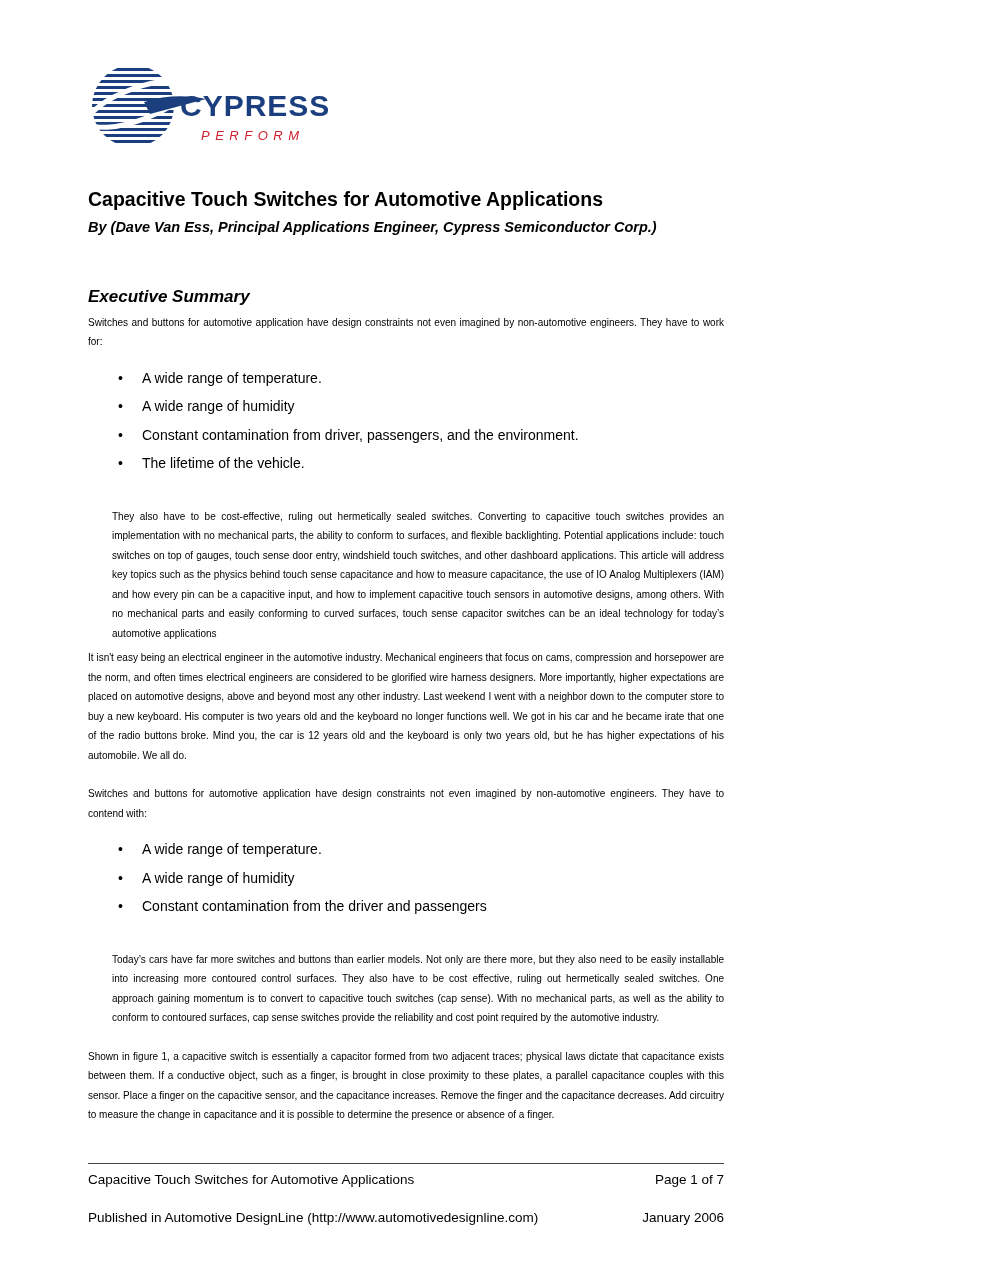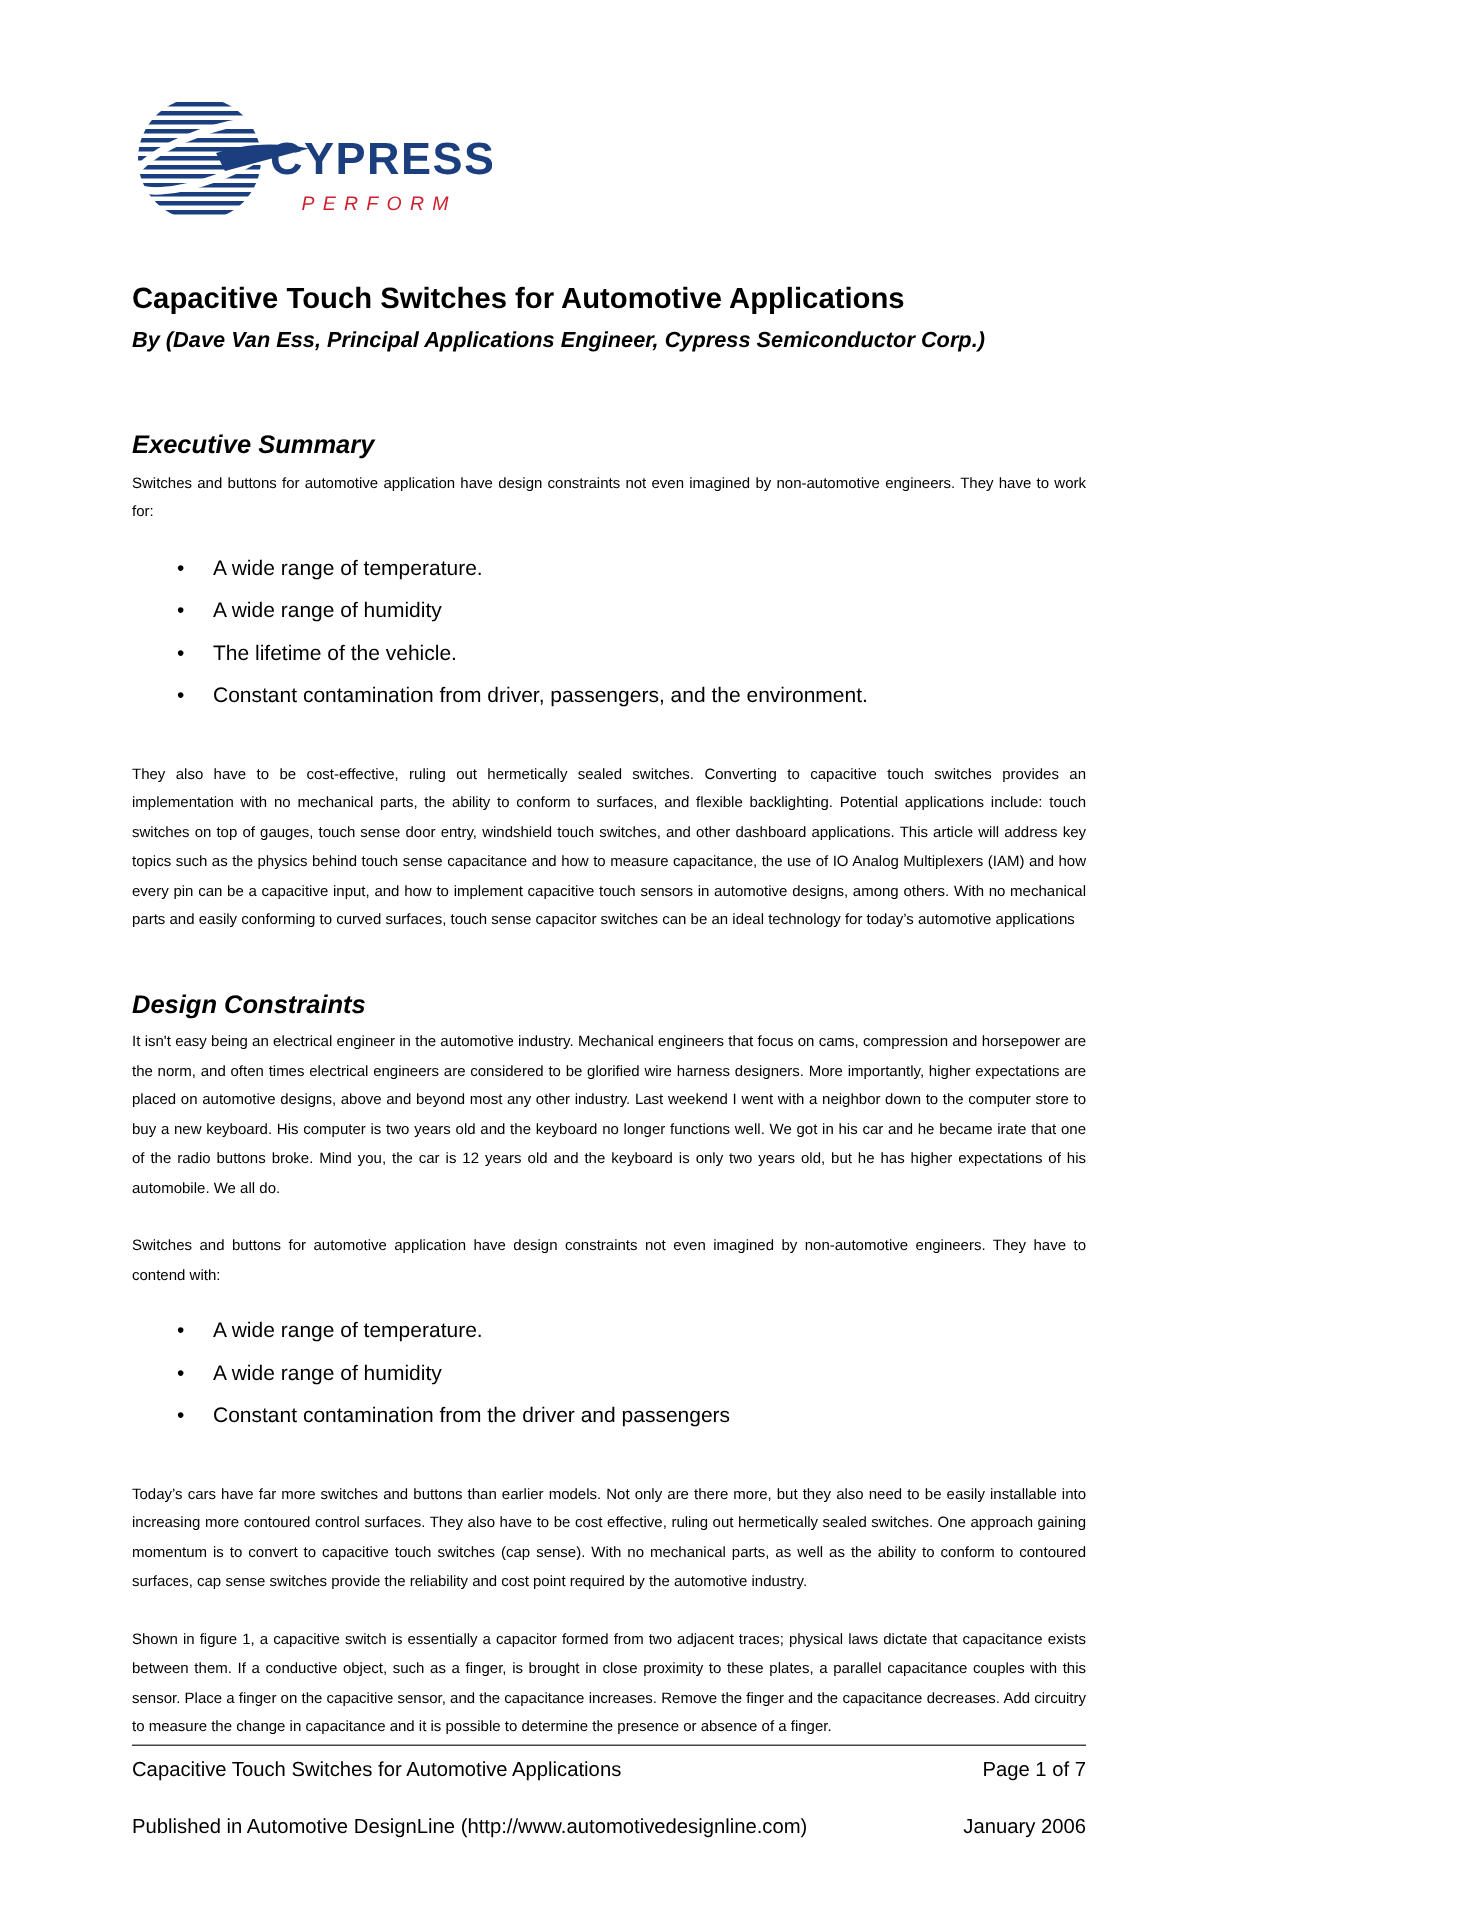--- a/index.html
+++ b/index.html
@@ -49,20 +49,21 @@
     margin: 19px 0 0 0;
     font-size: 10px;
     line-height: 19.5px;
     text-align: justify;
   }
   p.body.first {
     margin-top: 5px;
   }
   p.body.after-list {
     margin-top: 33px;
+    margin-left: 24px;
   }
   ul.bullets {
     list-style: none;
     margin: 17px 0 0 0;
     padding: 0;
   }
   ul.bullets li {
     position: relative;
     padding-left: 54px;
     font-size: 14px;
@@ -133,28 +134,27 @@
 
   <h1 class="doc-title">Capacitive Touch Switches for Automotive Applications</h1>
   <p class="byline">By (Dave Van Ess, Principal Applications Engineer, Cypress Semiconductor Corp.)</p>
 
   <section>
     <h2 class="section-heading first-heading">Executive Summary</h2>
     <p class="body first">Switches and buttons for automotive application have design constraints not even imagined by non-automotive engineers. They have to work for:</p>
     <ul class="bullets">
       <li>A wide range of temperature.</li>
       <li>A wide range of humidity</li>
+      <li>Constant contamination from driver, passengers, and the environment.</li>
       <li>The lifetime of the vehicle.</li>
-      <li>Constant contamination from driver, passengers, and the environment.</li>
     </ul>
     <p class="body after-list">They also have to be cost-effective, ruling out hermetically sealed switches.  Converting to capacitive touch switches provides an implementation with no mechanical parts, the ability to conform to surfaces, and flexible backlighting.  Potential applications include:  touch switches on top of gauges, touch sense door entry, windshield touch switches, and other dashboard applications.  This article will address key topics such as the physics behind touch sense capacitance and how to measure capacitance, the use of IO Analog Multiplexers (IAM) and how every pin can be a capacitive input, and how to implement capacitive touch sensors in automotive designs, among others.  With no mechanical parts and easily conforming to curved surfaces, touch sense capacitor switches can be an ideal technology for today’s automotive applications</p>
   </section>
 
   <section>
-    <h2 class="section-heading">Design Constraints</h2>
     <p class="body first">It isn't easy being an electrical engineer in the automotive industry.  Mechanical engineers that focus on cams, compression and horsepower are the norm, and often times electrical engineers are considered to be glorified wire harness designers.  More importantly, higher expectations are placed on automotive designs, above and beyond most any other industry.  Last weekend I went with a neighbor down to the computer store to buy a new keyboard. His computer is two years old and the keyboard no longer functions well.  We got in his car and he became irate that one of the radio buttons broke.  Mind you, the car is 12 years old and the keyboard is only two years old, but he has higher expectations of his automobile.  We all do.</p>
     <p class="body">Switches and buttons for automotive application have design constraints not even imagined by non-automotive engineers. They have to contend with:</p>
     <ul class="bullets">
       <li>A wide range of temperature.</li>
       <li>A wide range of humidity</li>
       <li>Constant contamination from the driver and passengers</li>
     </ul>
     <p class="body after-list">Today’s cars have far more switches and buttons than earlier models.  Not only are there more, but they also need to be easily installable into increasing more contoured control surfaces.  They also have to be cost effective, ruling out hermetically sealed switches.  One approach gaining momentum is to convert to capacitive touch switches (cap sense).  With no mechanical parts, as well as the ability to conform to contoured surfaces, cap sense switches provide the reliability and cost point required by the automotive industry.</p>
     <p class="body">Shown in figure 1, a capacitive switch is essentially a capacitor formed from two adjacent traces; physical laws dictate that capacitance exists between them.  If a conductive object, such as a finger, is brought in close proximity to these plates, a parallel capacitance couples with this sensor.  Place a finger on the capacitive sensor, and the capacitance increases.  Remove the finger and the capacitance decreases. Add circuitry to measure the change in capacitance and it is possible to determine the presence or absence of a finger.</p>
   </section>

